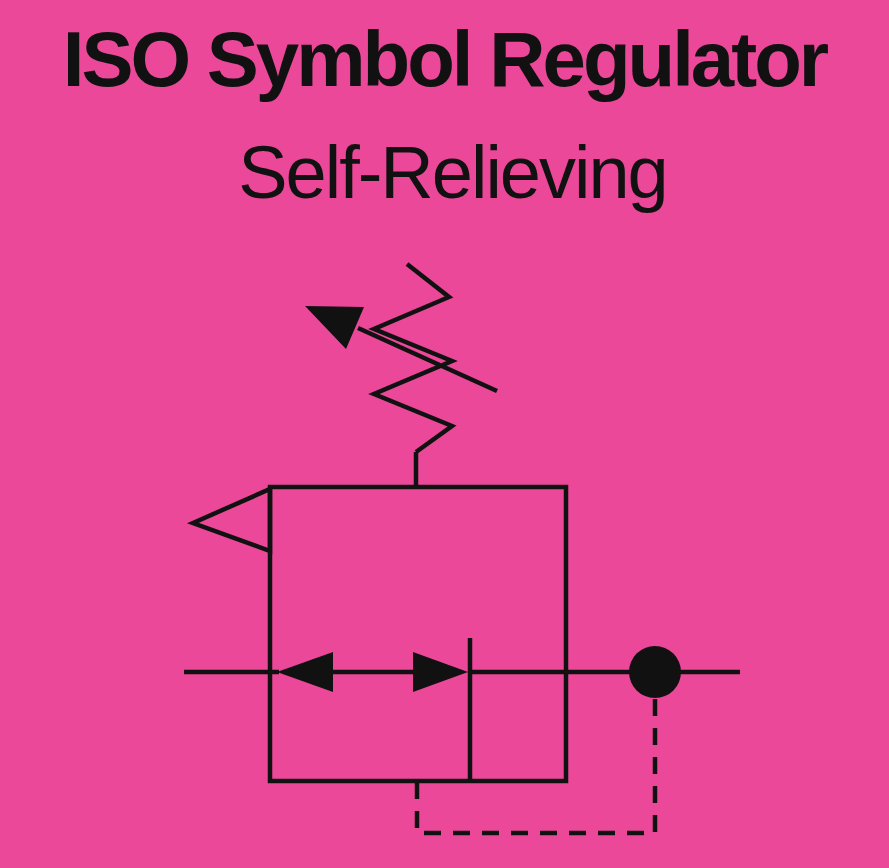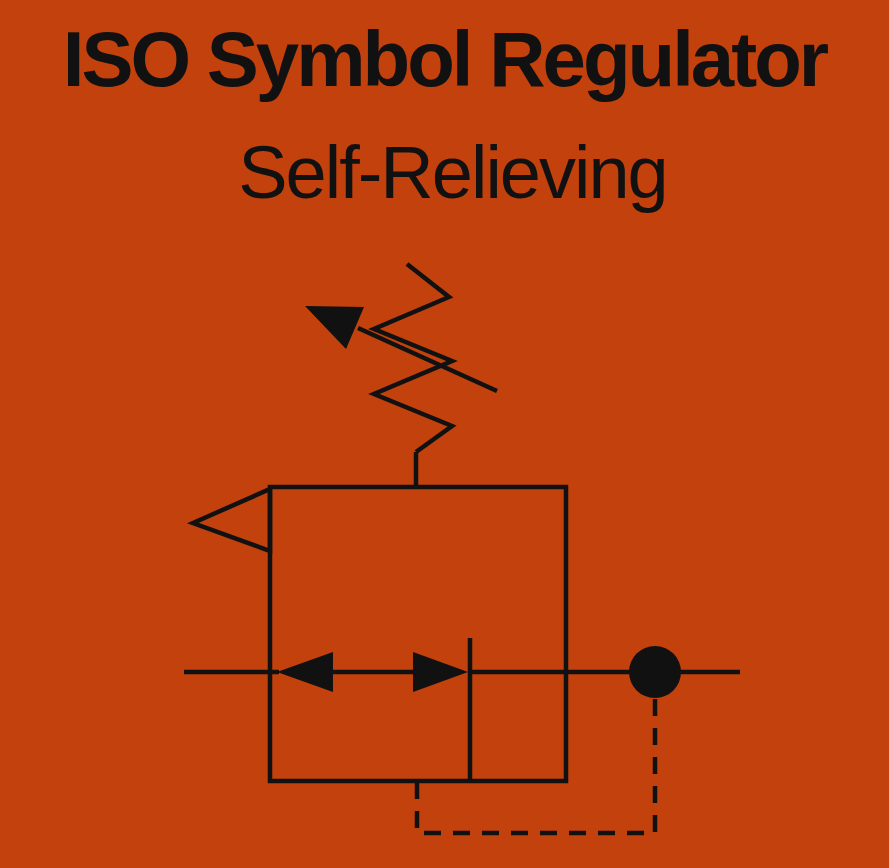--- a/index.html
+++ b/index.html
@@ -4,21 +4,21 @@
 <style>
   html, body {
     margin: 0;
     padding: 0;
     background: #ffffff;
   }
   .canvas {
     position: relative;
     width: 889px;
     height: 868px;
-    background: #c2410c;
+    background: #ec4899;
     font-family: "Liberation Sans", sans-serif;
     overflow: hidden;
     color: #111111;
   }
   .title {
     position: absolute;
     top: 14px;
     left: 0;
     width: 100%;
     margin: 0;

